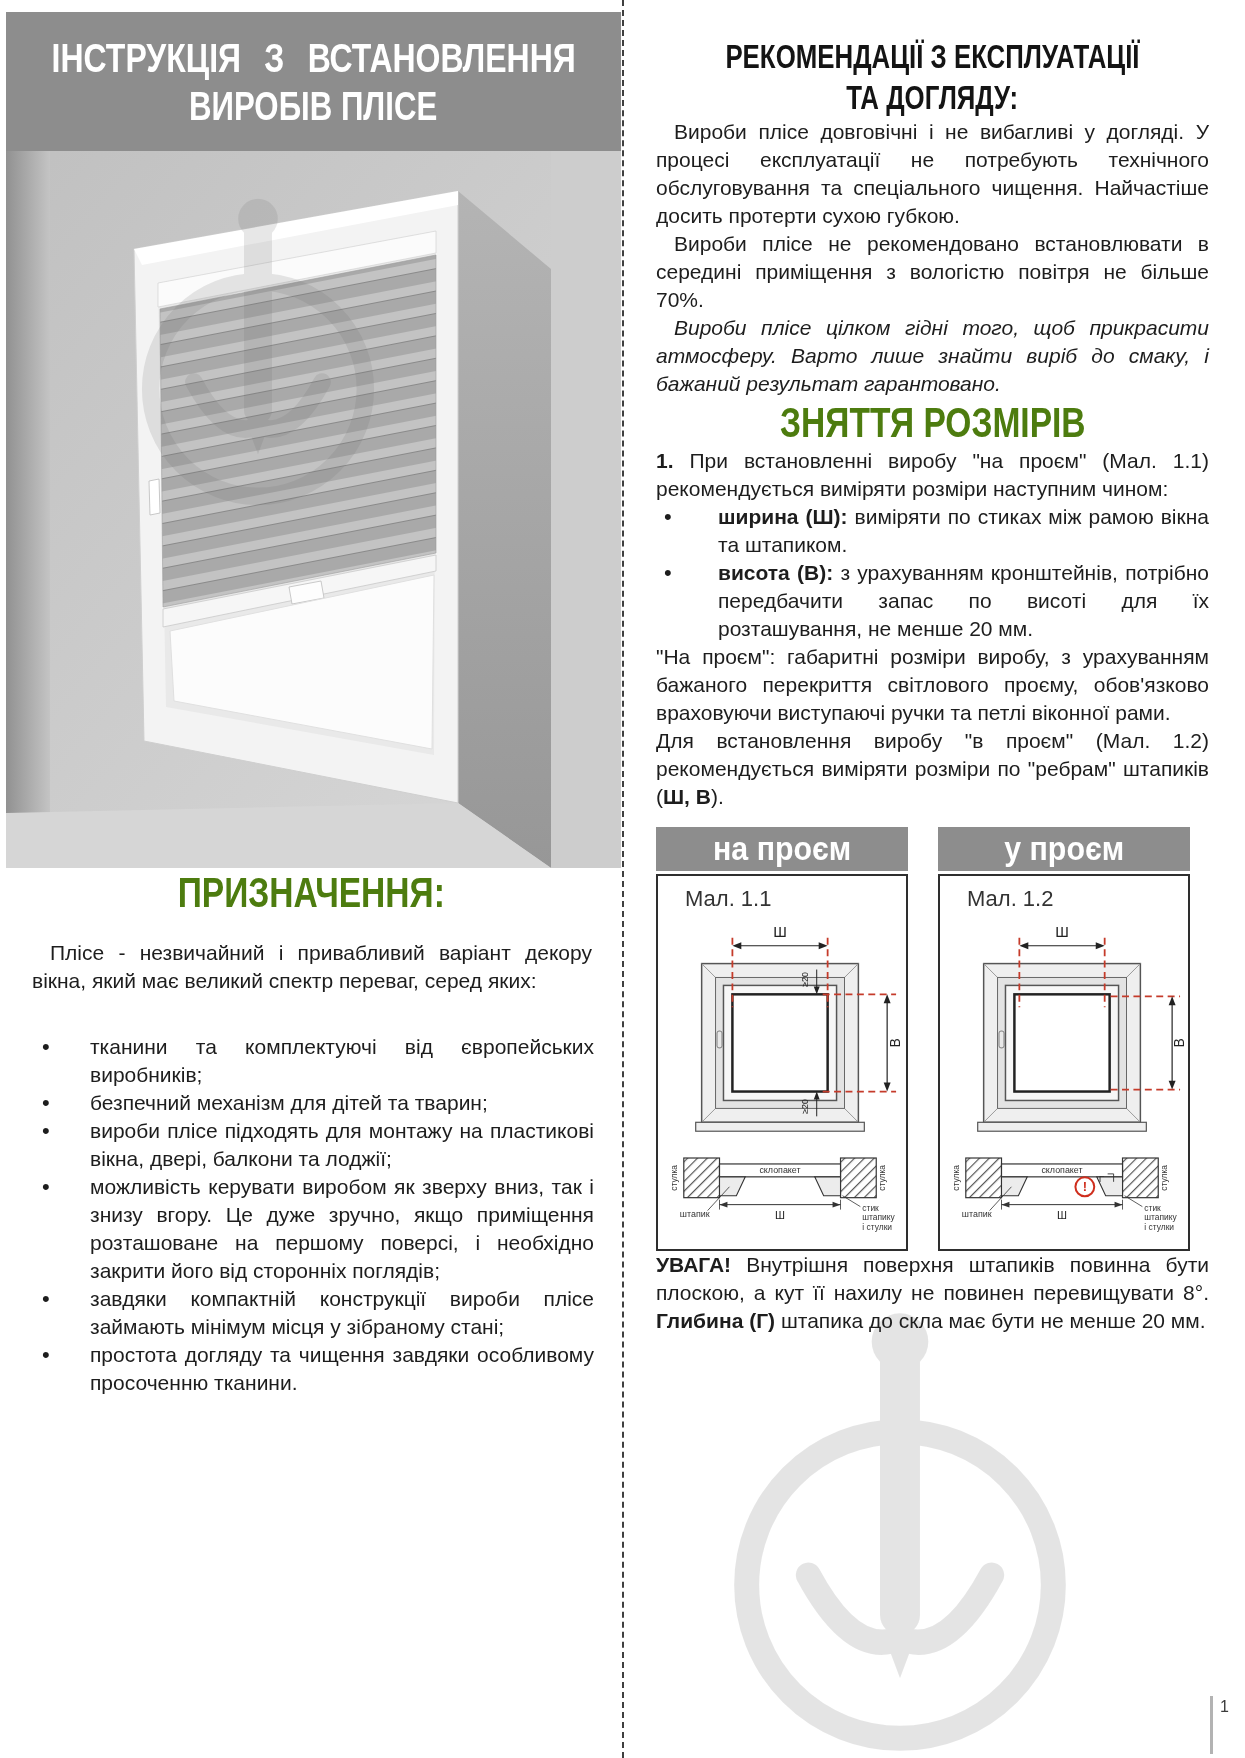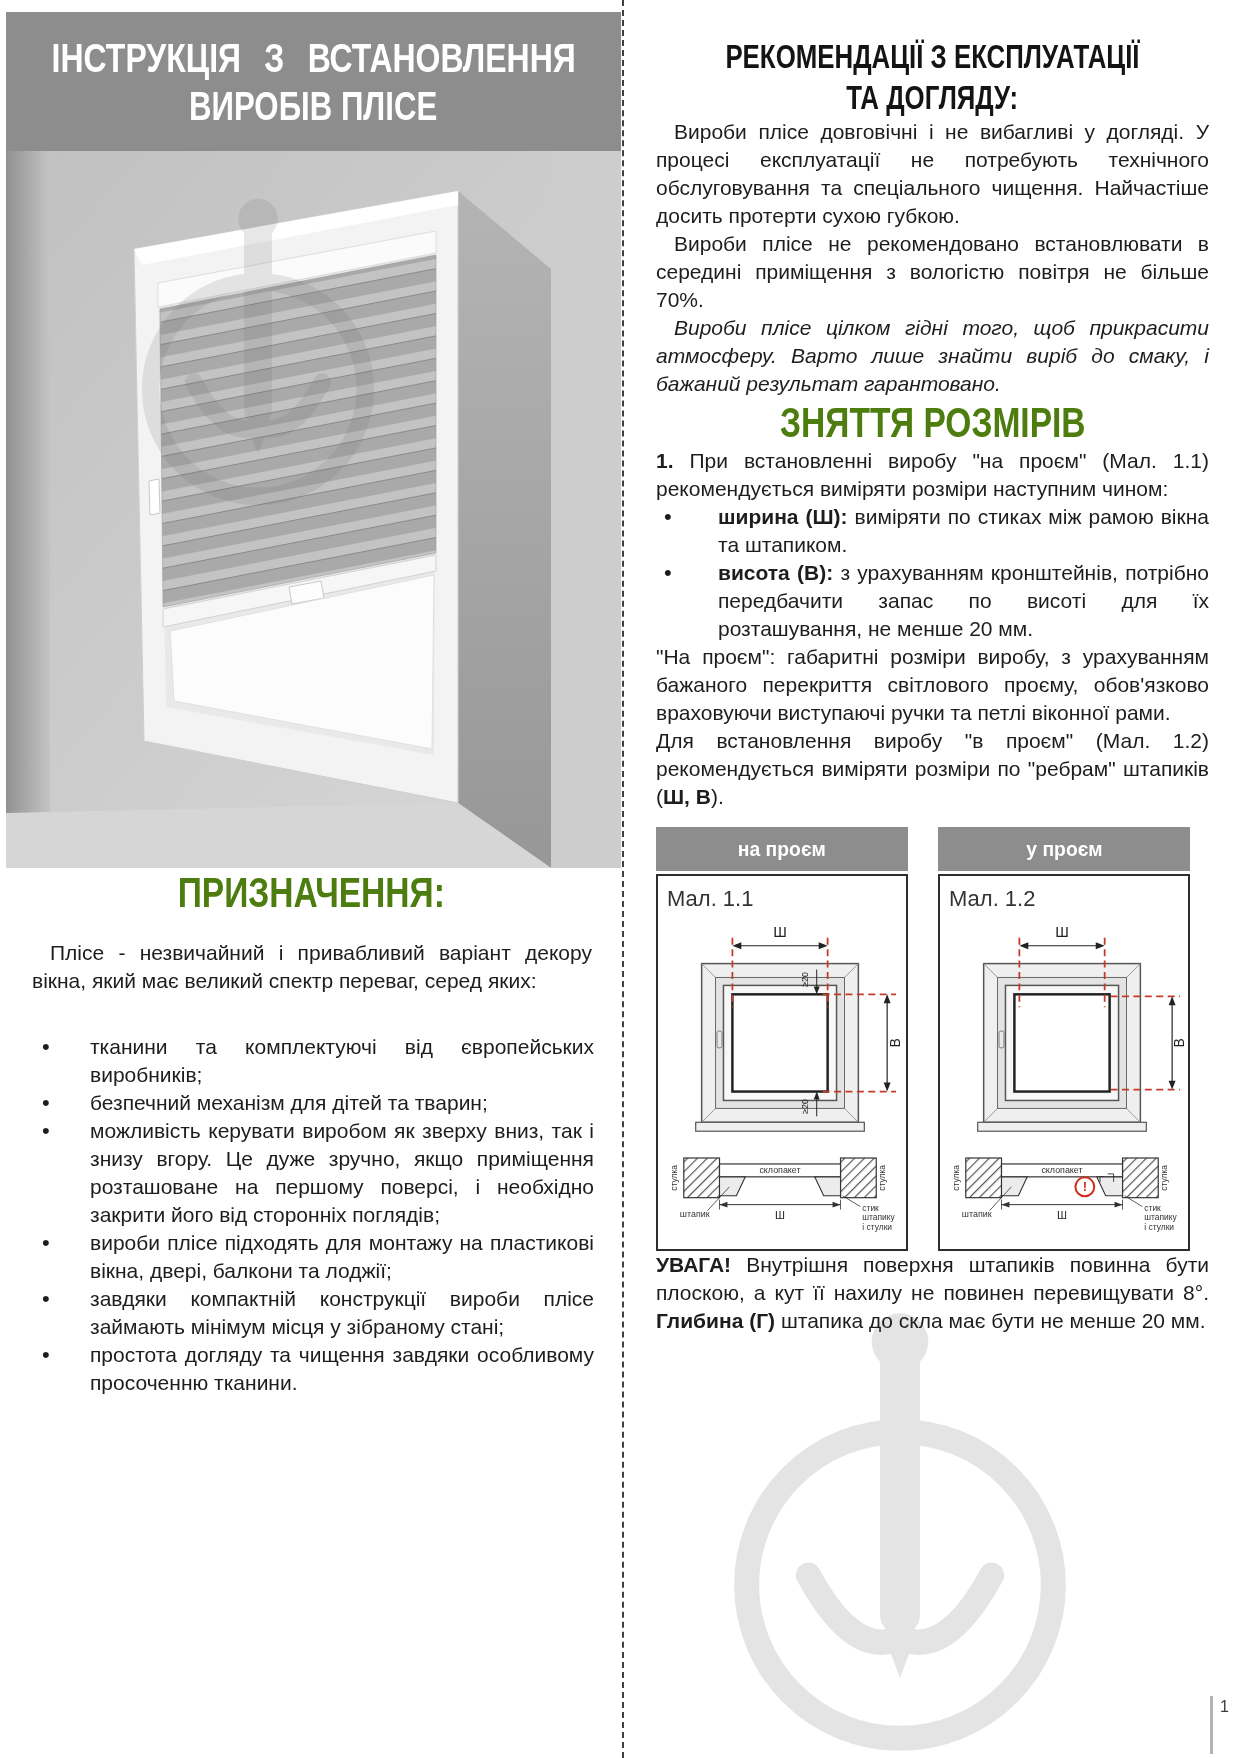--- a/index.html
+++ b/index.html
@@ -35,24 +35,24 @@
   .sizes-h{margin-top:32px;text-align:center;font-size:43px;color:#141414;}
   .right-col p.body{margin:0;font-size:21px;line-height:28px;text-align:justify;}
   .ind{text-indent:18px;}
   .mt28{margin-top:28px;} .mt30{margin-top:30px;}
   .rb{position:relative;padding-left:62px;font-size:21px;line-height:28px;text-align:justify;}
   .rb::before{content:"\2022";position:absolute;left:8px;top:0;font-size:22px;}
 
   .dia-row{display:flex;gap:30px;margin-top:16px;position:relative;z-index:1;}
   .dbox{width:252px;}
   .dtab{height:44px;background:#8d8d8d;color:#fff;display:flex;align-items:center;justify-content:center;
-        font-size:21px;font-weight:bold;margin-bottom:3px;}
+        font-size:33px;font-weight:bold;margin-bottom:3px;}
   .dtab .cond{transform:scaleX(0.92);}
   .dbody{border:2px solid #2e2e2e;background:#fff;}
-  .dfig{font-size:22px;color:#333;padding:10px 0 0 9px;}
+  .dfig{font-size:22px;color:#333;padding:10px 0 0 27px;}
   svg.diagram{display:block;width:100%;}
 
   .attention{margin-top:34px;position:relative;z-index:6;}
 
   .footer{position:absolute;right:16px;bottom:4px;display:flex;}
   .footer .vline{width:3px;height:58px;background:#b3b3b3;}
   .footer .num{font-size:16px;color:#3c3c3c;margin-left:7px;padding-top:2px;}
 </style>
 </head>
 <body>
@@ -115,23 +115,23 @@
 
     <h2 class="sec purpose-h"><span class="cond">ПРИЗНАЧЕННЯ:</span></h2>
     <p class="p intro">Плісе - незвичайний і привабливий варіант декору вікна, який має великий спектр переваг, серед яких:</p>
 
     <ul class="bullets">
 
         <li>тканини та комплектуючі від європейських виробників;</li>
 
         <li>безпечний механізм для дітей та тварин;</li>
 
+        <li>вироби плісе підходять для монтажу на пластикові вікна, двері, балкони та лоджії;</li>
+
         <li>можливість керувати виробом як зверху вниз, так і знизу вгору. Це дуже зручно, якщо приміщення розташоване на першому поверсі, і необхідно закрити його від сторонніх поглядів;</li>
-
-        <li>вироби плісе підходять для монтажу на пластикові вікна, двері, балкони та лоджії;</li>
 
         <li>завдяки компактній конструкції вироби плісе займають мінімум місця у зібраному стані;</li>
 
 
         <li>простота догляду та чищення завдяки особливому просоченню тканини.</li>
       </ul>
   </div>
 
   <div class="right-col">
     <div class="rc-head">

